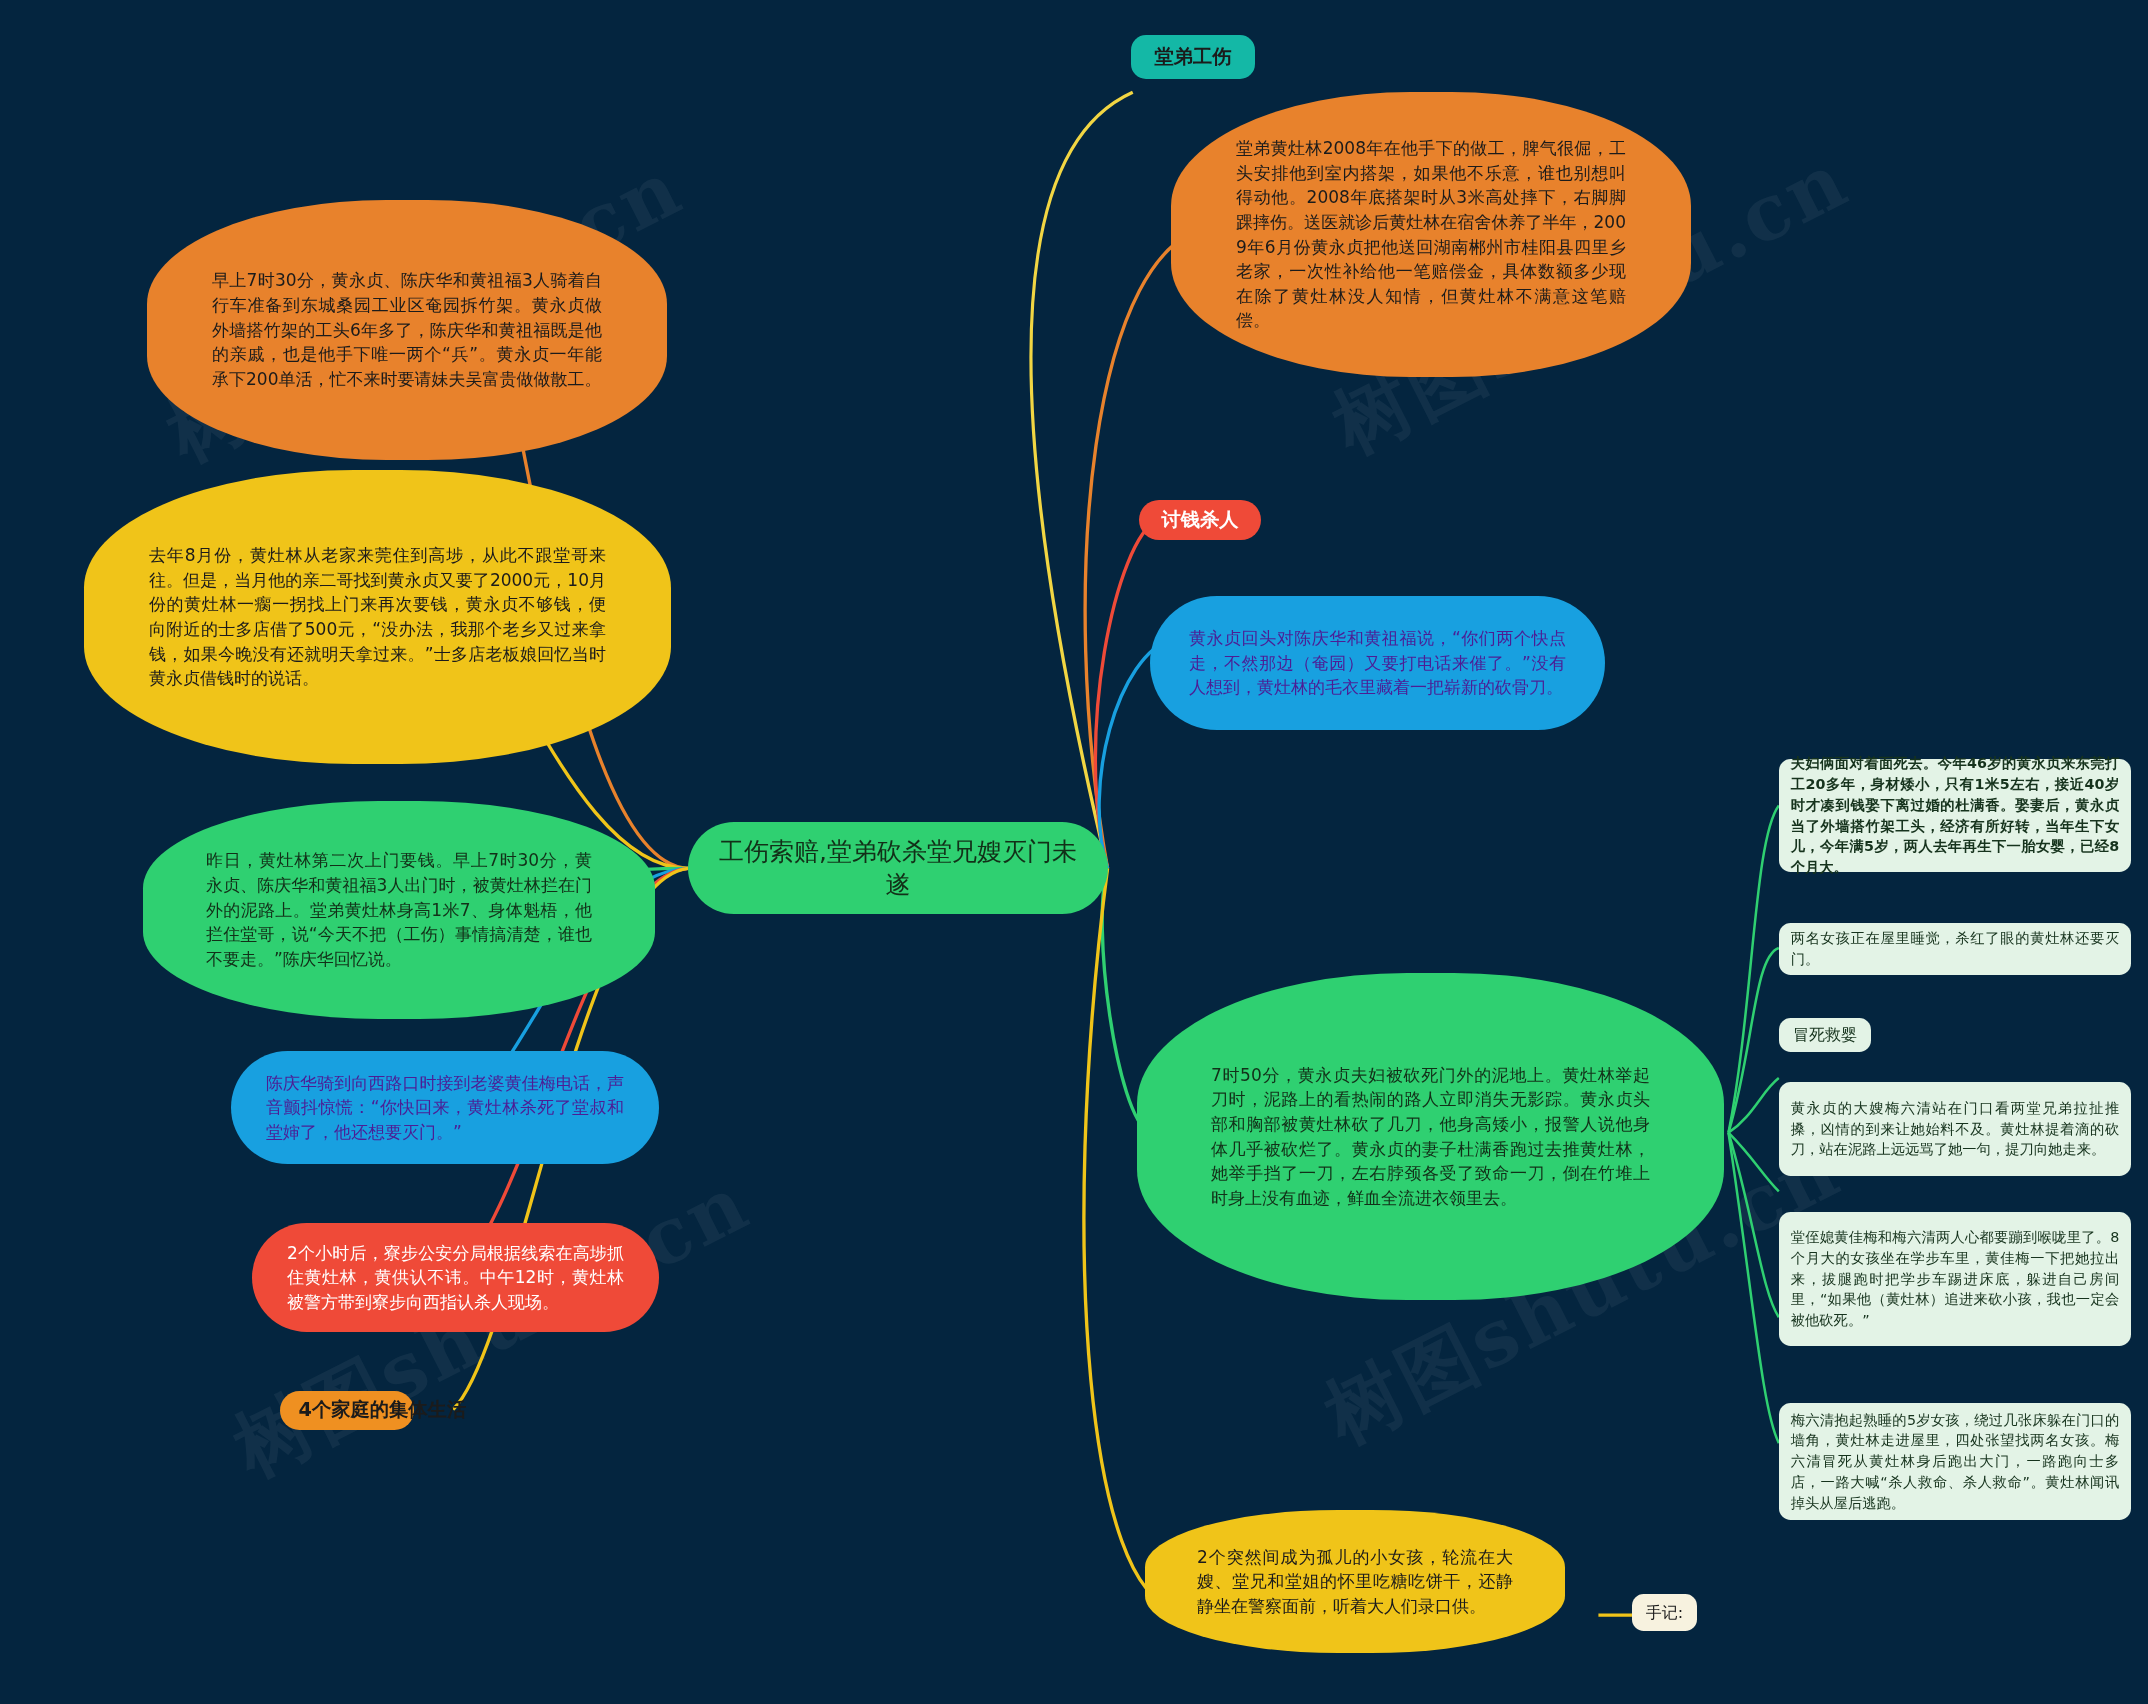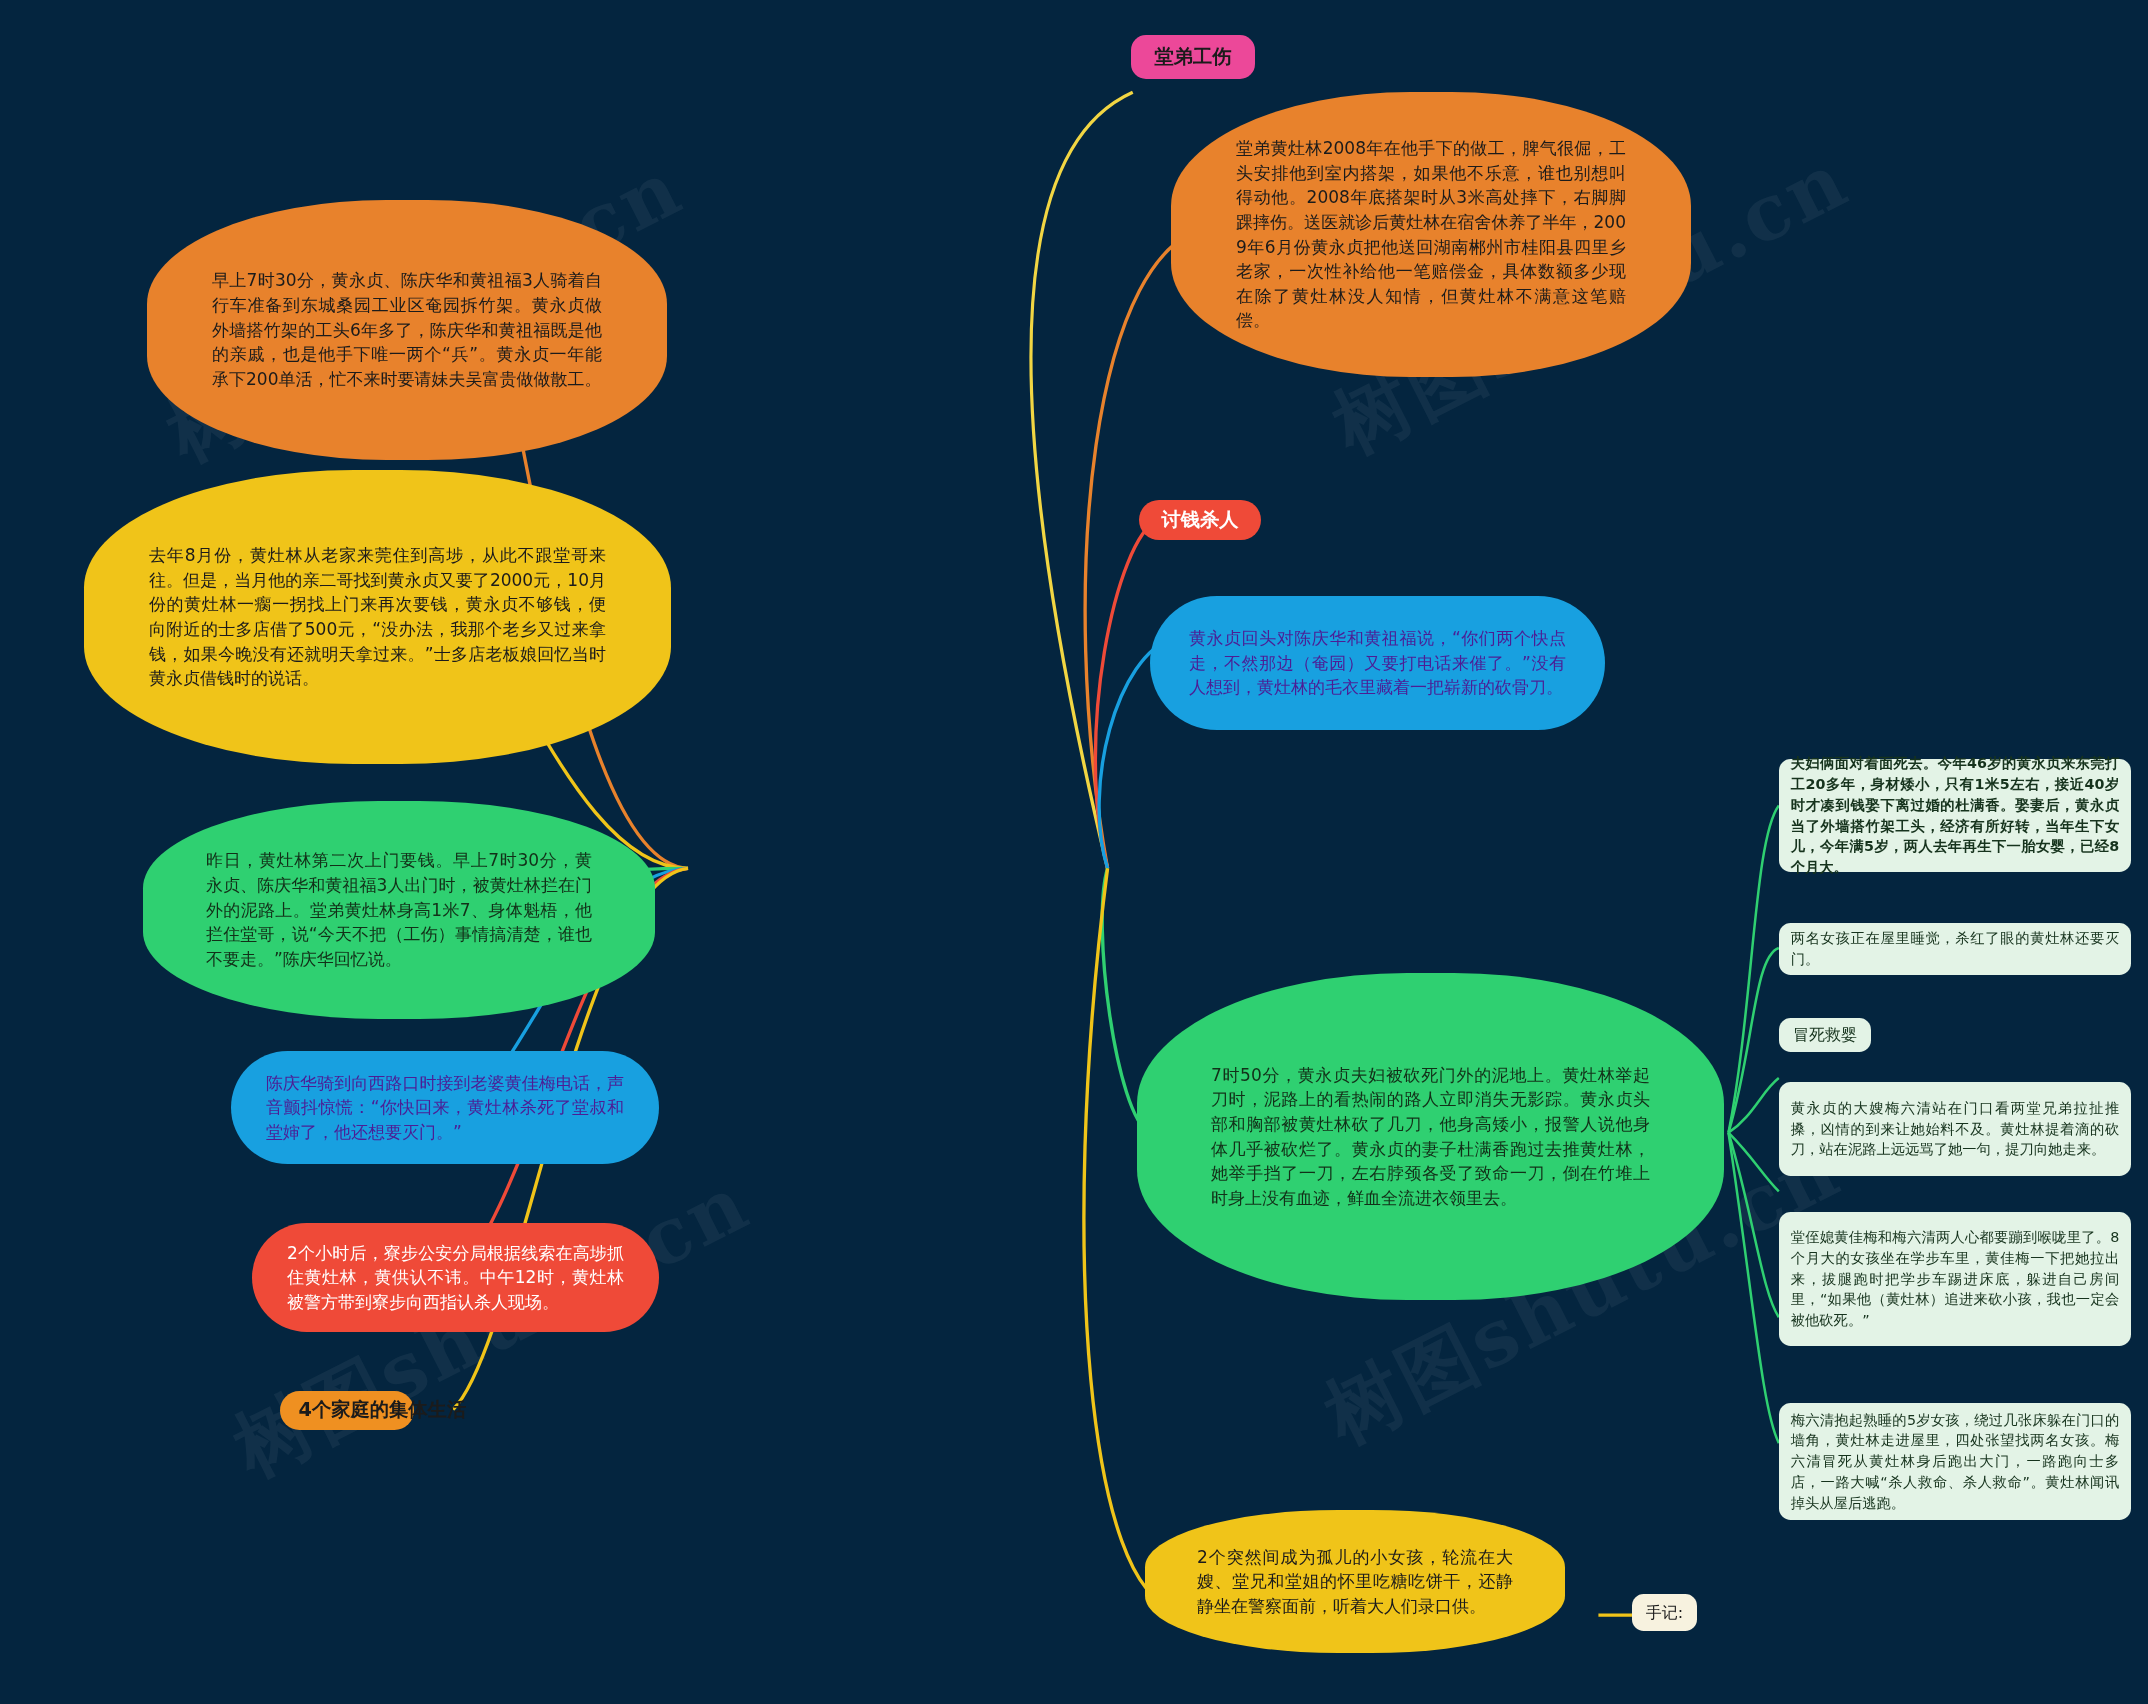--- a/index.html
+++ b/index.html
@@ -43,21 +43,21 @@
   .blob{border-radius:46% / 40%;}
   .pill{border-radius:838px;}
   .soft{border-radius:15px;}
   .tiny{border-radius:11.7px;}
 
   .orange{background:#e8822c;color:#1b1b1b;}
   .yellow{background:#f0c419;color:#1b1b1b;}
   .green{background:#2fd071;color:#123018;}
   .blue{background:#18a0e0;color:#4c1d95;}
   .red{background:#ef4a38;color:#ffffff;}
-  .lblyellow{background:#ec4899;color:#1b1b1b;}
+  .lblyellow{background:#14b8a6;color:#1b1b1b;}
   .lblorange{background:#ef9021;color:#1b1b1b;}
   .lblred{background:#ef4a38;color:#ffffff;}
   .mint{background:#e3f3e6;color:#16331d;}
   .cream{background:#f7f2df;color:#1b1b1b;}
 
   .label{
     font-size:19.3px;
     font-weight:700;
     padding:7.6px 18.5px;
     text-align:center;
@@ -110,20 +110,23 @@
 
       <path d="M2060,1350 C2090,1200 2090,1000 2120,960" stroke="#2fd071" stroke-width="3"></path>
       <path d="M2060,1350 C2090,1250 2090,1140 2120,1130" stroke="#2fd071" stroke-width="3"></path>
       <path d="M2060,1350 C2090,1330 2100,1300 2120,1285" stroke="#2fd071" stroke-width="3"></path>
       <path d="M2060,1350 C2090,1380 2100,1400 2120,1420" stroke="#2fd071" stroke-width="3"></path>
       <path d="M2060,1350 C2090,1450 2100,1540 2120,1570" stroke="#2fd071" stroke-width="3"></path>
       <path d="M2060,1350 C2090,1550 2100,1680 2120,1720" stroke="#2fd071" stroke-width="3"></path>
     </g>
   </svg>
 
+  <div class="node center green pill" style="left:688px;top:822px;width:420px;height:92px;">
+    <span class="txt">工伤索赔,堂弟砍杀堂兄嫂灭门未遂</span>
+  </div>
 
   <div class="node leaf orange blob" style="left:147px;top:200px;width:520px;height:260px;padding:25px 65px;font-size:17px;">
     <span class="txt">早上7时30分，黄永贞、陈庆华和黄祖福3人骑着自行车准备到东城桑园工业区奄园拆竹架。黄永贞做外墙搭竹架的工头6年多了，陈庆华和黄祖福既是他的亲戚，也是他手下唯一两个“兵”。黄永贞一年能承下200单活，忙不来时要请妹夫吴富贵做做散工。</span>
   </div>
 
   <div class="node leaf yellow blob" style="left:84px;top:470px;width:587px;height:294px;padding:23.5px 65px;font-size:17px;">
     <span class="txt">去年8月份，黄灶林从老家来莞住到高埗，从此不跟堂哥来往。但是，当月他的亲二哥找到黄永贞又要了2000元，10月份的黄灶林一瘸一拐找上门来再次要钱，黄永贞不够钱，便向附近的士多店借了500元，“没办法，我那个老乡又过来拿钱，如果今晚没有还就明天拿过来。”士多店老板娘回忆当时黄永贞借钱时的说话。</span>
   </div>
 
   <div class="node leaf green blob" style="left:143px;top:801px;width:512px;height:218px;padding:20px 63px;font-size:17px;">

